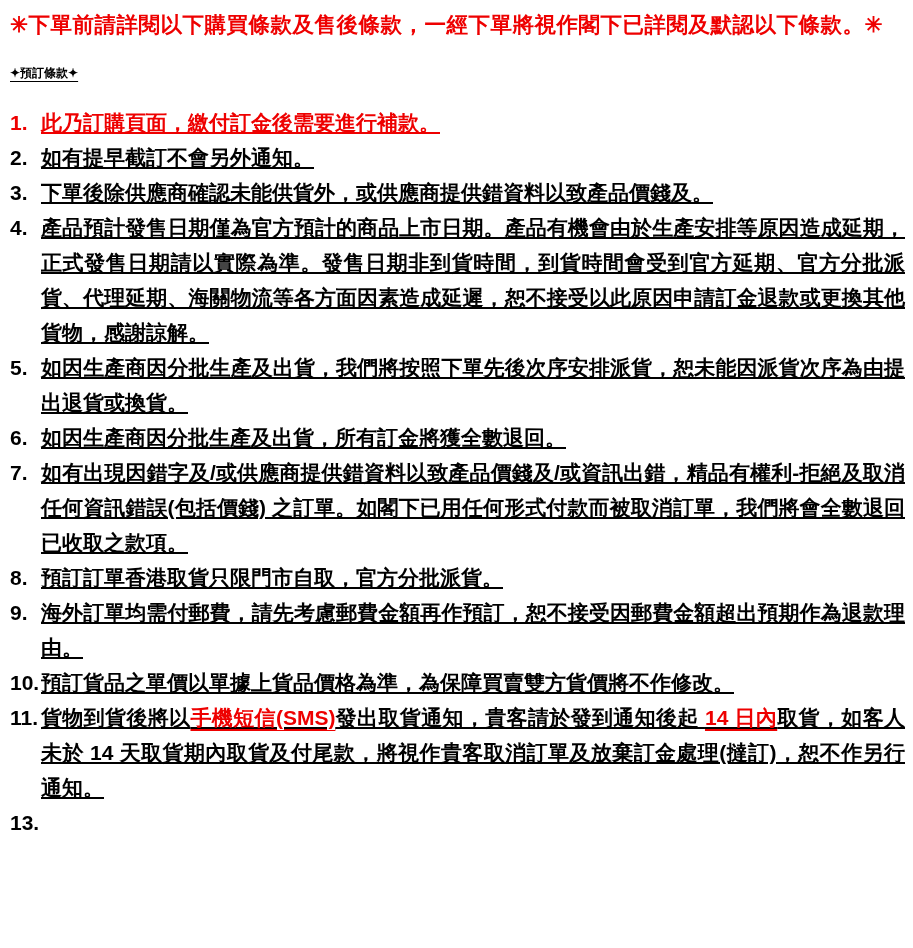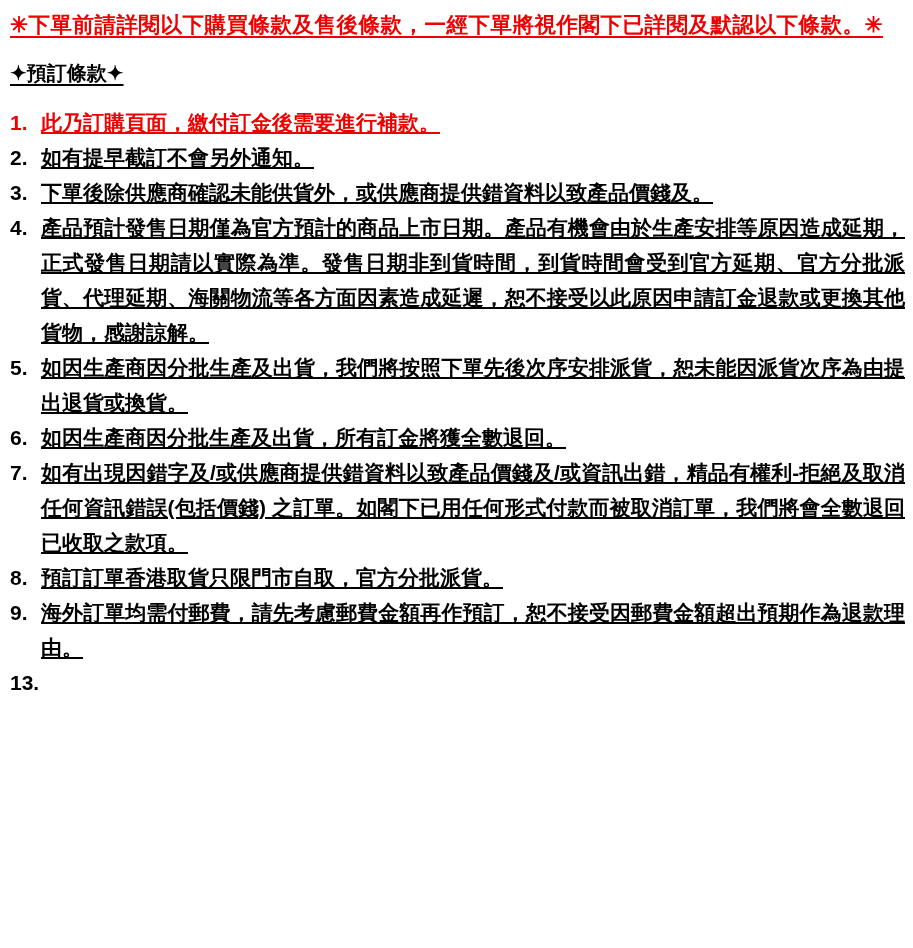--- a/index.html
+++ b/index.html
@@ -22,28 +22,27 @@
     color: var(--ink);
   }
   .doc {
     padding: 10px 8px 12px 10px;
   }
   .title {
     color: var(--red);
     font-size: 21.5px;
     line-height: 27px;
     letter-spacing: 0.5px;
-    text-decoration: underline;
     text-underline-offset: 4px;
     margin: 2px 0 21px 0;
     white-space: nowrap;
   }
   .section-header {
     color: var(--ink);
-    font-size: 20px;
+    font-size: 12px;
     line-height: 26px;
     margin: 0 0 19px 0;
   }
   .section-header span {
     text-decoration: underline;
     text-underline-offset: 4px;
   }
   .terms { }
   .term {
     display: flex;
@@ -108,17 +107,25 @@
       </div>
       <div class="term">
         <span class="num">8.</span>
         <div class="text"><span class="seg-plain">預訂訂單香港取貨只限門市自取，官方分批派貨。</span></div>
       </div>
       <div class="term">
         <span class="num">9.</span>
         <div class="text"><span class="seg-plain">海外訂單均需付郵費，請先考慮郵費金額再作預訂，恕不接受因郵費金額超出預期作為退款理由。</span></div>
       </div>
       <div class="term">
+        <span class="num">10.</span>
+        <div class="text"><span class="seg-plain">預訂貨品之單價以單據上貨品價格為準，為保障買賣雙方貨價將不作修改。</span></div>
+      </div>
+      <div class="term">
+        <span class="num">11.</span>
+        <div class="text"><span class="seg-plain">貨物到貨後將以</span><span class="seg-red-underline">手機短信(SMS)</span><span class="seg-plain">發出取貨通知，貴客請於發到通知後起 </span><span class="seg-red-underline">14 日內</span><span class="seg-plain">取貨，如客人未於 14 天取貨期內取貨及付尾款，將視作貴客取消訂單及放棄訂金處理(撻訂)，恕不作另行通知。</span></div>
+      </div>
+      <div class="term">
         <span class="num">13.</span>
         <div class="text"></div>
       </div>
     </div>
 </div>
 
 </body></html>

